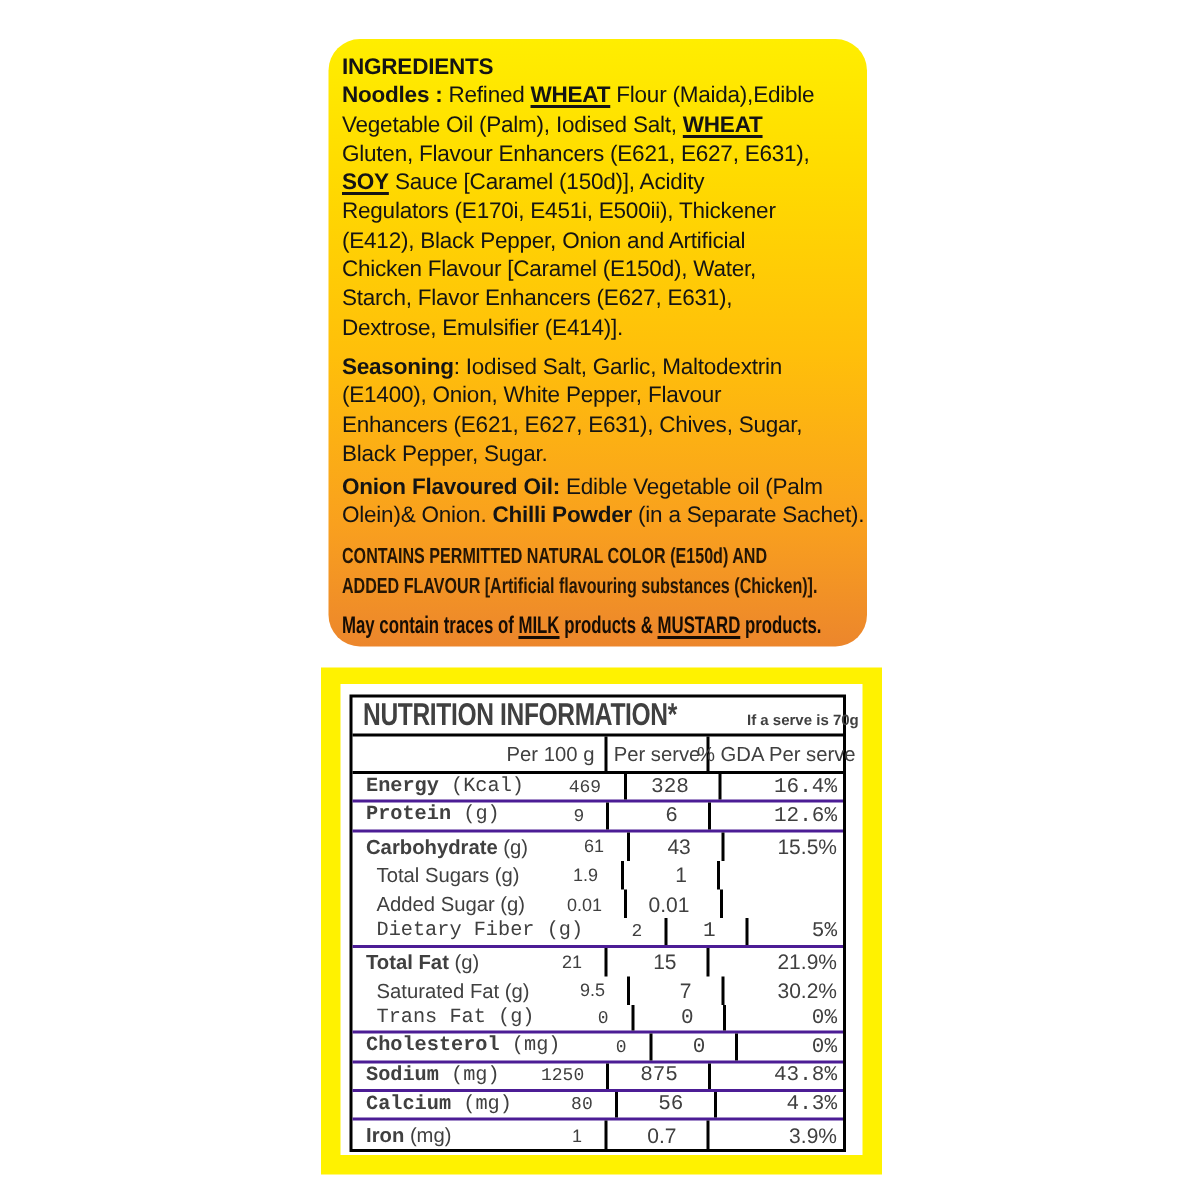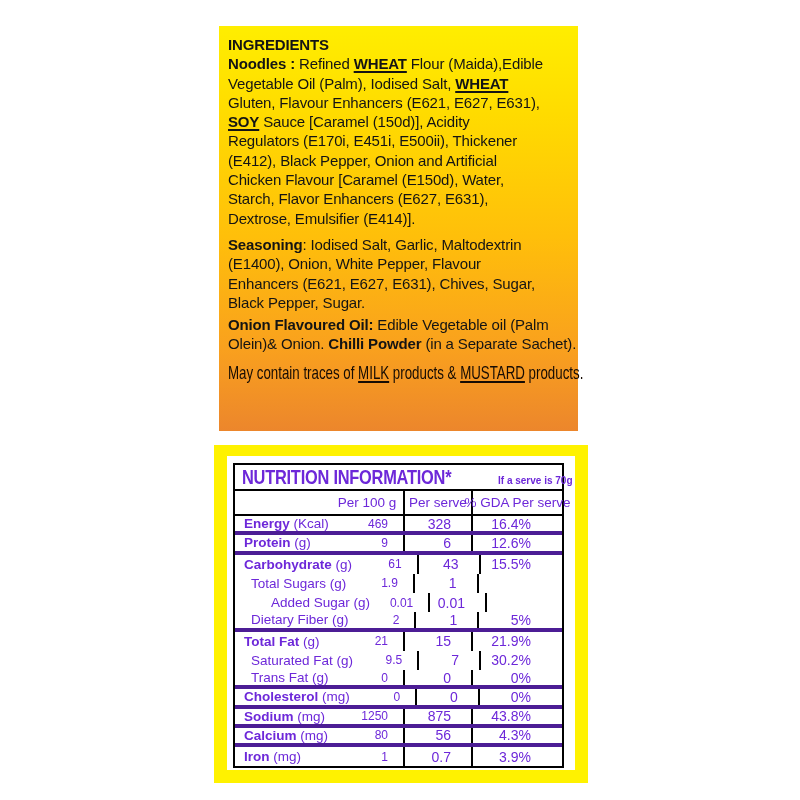--- a/index.html
+++ b/index.html
@@ -1,56 +1,56 @@
 <!DOCTYPE html>
 <html><head>
 <meta charset="utf-8">
 <style>
   html,body { margin:0; padding:0; background:#ffffff; }
   .page { position:relative; width:800px; height:800px; background:#ffffff; overflow:hidden;
           font-family:"Liberation Sans","DejaVu Sans",sans-serif; }
 
   
   .ing-panel { position:absolute; left:219px; top:26px; width:359px; height:405px;
-               box-sizing:border-box; padding:9px 6px 0 9px; color:#141414; }
+               box-sizing:border-box; padding:9px 6px 0 9px; color:#141414;border-radius:21px; }
   .ing-block { margin:0; }
   .ing-block:nth-child(2){ margin-top:7px; }
   .ing-block:nth-child(3){ margin-top:3px; }
   .ing-block:nth-child(4){ margin-top:7px; }
   .ing-block:nth-child(5){ margin-top:5px; }
   .ing-line { font-size:15px; line-height:19.3px; letter-spacing:-0.15px; white-space:nowrap; }
   .b { font-weight:bold; }
   .u { text-decoration:underline; text-underline-offset:2px; text-decoration-thickness:1.5px; }
   .cond .ing-line { font-size:14.5px; line-height:20px; font-weight:bold; color:#231505; letter-spacing:0; }
   .cond .line-inner { display:inline-block; transform:scaleX(0.74); transform-origin:0 55%; white-space:nowrap; }
-  .cond-lg .ing-line { font-size:19px; line-height:24px; font-weight:normal; color:#160c04; letter-spacing:0; }
+  .cond-lg .ing-line { font-size:16px; line-height:24px; font-weight:bold; color:#160c04; letter-spacing:0; }
   .cond-lg .line-inner { display:inline-block; transform:scaleX(0.70); transform-origin:0 55%; white-space:nowrap; }
   .cond-lg .u { text-decoration-thickness:2px; }
 
   
   .nutri-panel { position:absolute; left:214px; top:445px; width:374px; height:338px;
                  box-sizing:border-box; padding:11px 13px 13px 13px; }
   .nutri-white { background:#ffffff; width:100%; height:100%; box-sizing:border-box; padding:7px 0 0 6px; }
-  .n-table { width:331px; border:2px solid #000; background:#fff; box-sizing:border-box; color:#6d28d9; }
+  .n-table { width:331px; border:2px solid #000; background:#fff; box-sizing:border-box; color:#404040; }
   .n-title-row { display:flex; height:26px; border-bottom:2px solid #000; align-items:center;
                  padding-left:7px; box-sizing:border-box; }
   .n-title-wrap { width:256px; overflow:visible; }
   .n-title { display:inline-block; font-size:21px; font-weight:bold; letter-spacing:-0.3px;
              white-space:nowrap; transform:scaleX(0.78); transform-origin:0 55%; }
   .n-note { margin-left:auto; font-size:10px; font-weight:bold; align-self:flex-end;
             padding:0 5px 3px 0; white-space:nowrap; }
   .n-head-row { display:flex; height:25px; border-bottom:2px solid #000; box-sizing:border-box; font-size:13.5px; }
   .n-row { display:flex; height:19.25px; box-sizing:border-box; font-size:13.5px; }
-  .n-row.divider { border-bottom:4px solid #4c1d95; }
+  .n-row.divider { border-bottom:2px solid #4c1d95;font-family:Liberation Mono, monospace; }
   .cell { display:flex; align-items:center; box-sizing:border-box; height:100%; white-space:nowrap; }
   .c-label { flex:1; overflow:visible; }
-  .ind0 { padding-left:9px; } .ind1 { padding-left:16px; } .ind2 { padding-left:36px; }
+  .ind0 { padding-left:9px; } .ind1 { padding-left:16px; } .ind2 { padding-left:16px; }
   .c-100 { width:72px; justify-content:flex-end; padding-right:15px; font-size:12px; }
   .c-serve { width:68px; justify-content:flex-end; padding-right:20px; border-left:2px solid #000; font-size:14px; }
-  .c-gda { width:91px; justify-content:flex-end; padding-right:31px; border-left:2px solid #000; font-size:14px; }
+  .c-gda { width:91px; justify-content:flex-end; padding-right:4px; border-left:2px solid #000; font-size:14px; }
   .n-head-row .c-100, .n-head-row .c-serve, .n-head-row .c-gda
     { justify-content:center; padding-right:0; font-size:13.5px; }
   .nm { font-weight:bold; }
   .nm.reg { font-weight:normal; }
   .unit { font-weight:normal; }
 </style>
 </head>
 <body>
 
 <div class="page">
@@ -72,20 +72,24 @@
         <div class="ing-block body">
           <div class="ing-line"><span class="b">Seasoning</span><span>: Iodised Salt, Garlic, Maltodextrin</span></div>
           <div class="ing-line"><span>(E1400), Onion, White Pepper, Flavour</span></div>
           <div class="ing-line"><span>Enhancers (E621, E627, E631), Chives, Sugar,</span></div>
           <div class="ing-line"><span>Black Pepper, Sugar.</span></div>
         </div>
         <div class="ing-block body">
           <div class="ing-line"><span class="b">Onion Flavoured Oil:</span><span> Edible Vegetable oil (Palm</span></div>
           <div class="ing-line"><span>Olein)&amp; Onion. </span><span class="b">Chilli Powder</span><span> (in a Separate Sachet).</span></div>
         </div>
+        <div class="ing-block cond">
+          <div class="ing-line"><span class="line-inner"><span>CONTAINS PERMITTED NATURAL COLOR (E150d) AND</span></span></div>
+          <div class="ing-line"><span class="line-inner"><span>ADDED FLAVOUR [Artificial flavouring substances (Chicken)].</span></span></div>
+        </div>
         <div class="ing-block cond-lg">
           <div class="ing-line"><span class="line-inner"><span>May contain traces of </span><span class="u">MILK</span><span> products &amp; </span><span class="u">MUSTARD</span><span> products.</span></span></div>
         </div>
       </div>
   </div>
 
   <div class="nutri-panel" style="background: rgb(255, 242, 0);">
     <div class="nutri-white">
       <div class="n-table">
 

